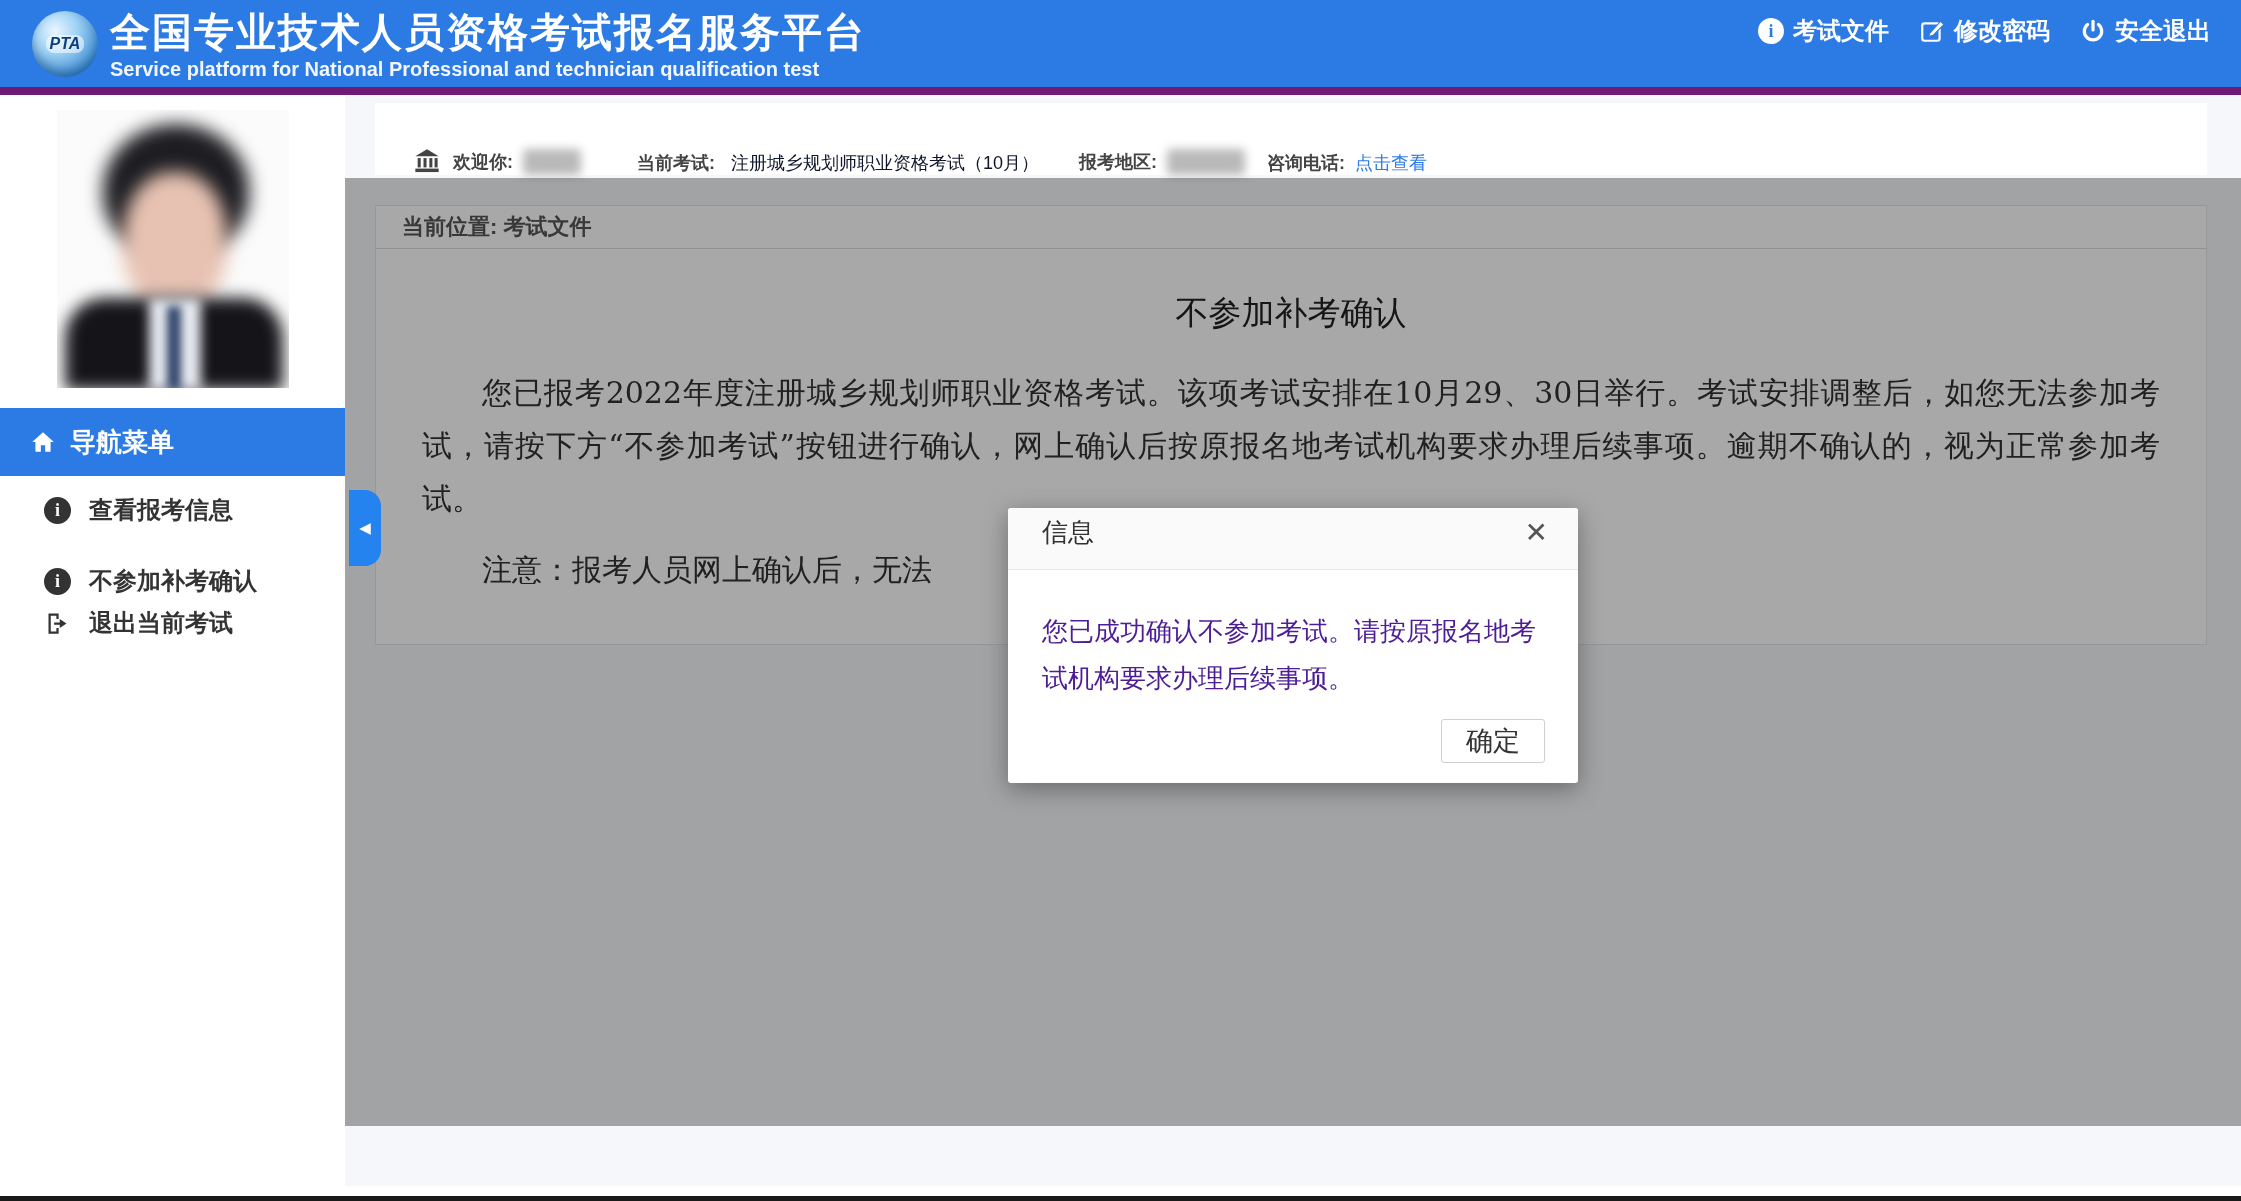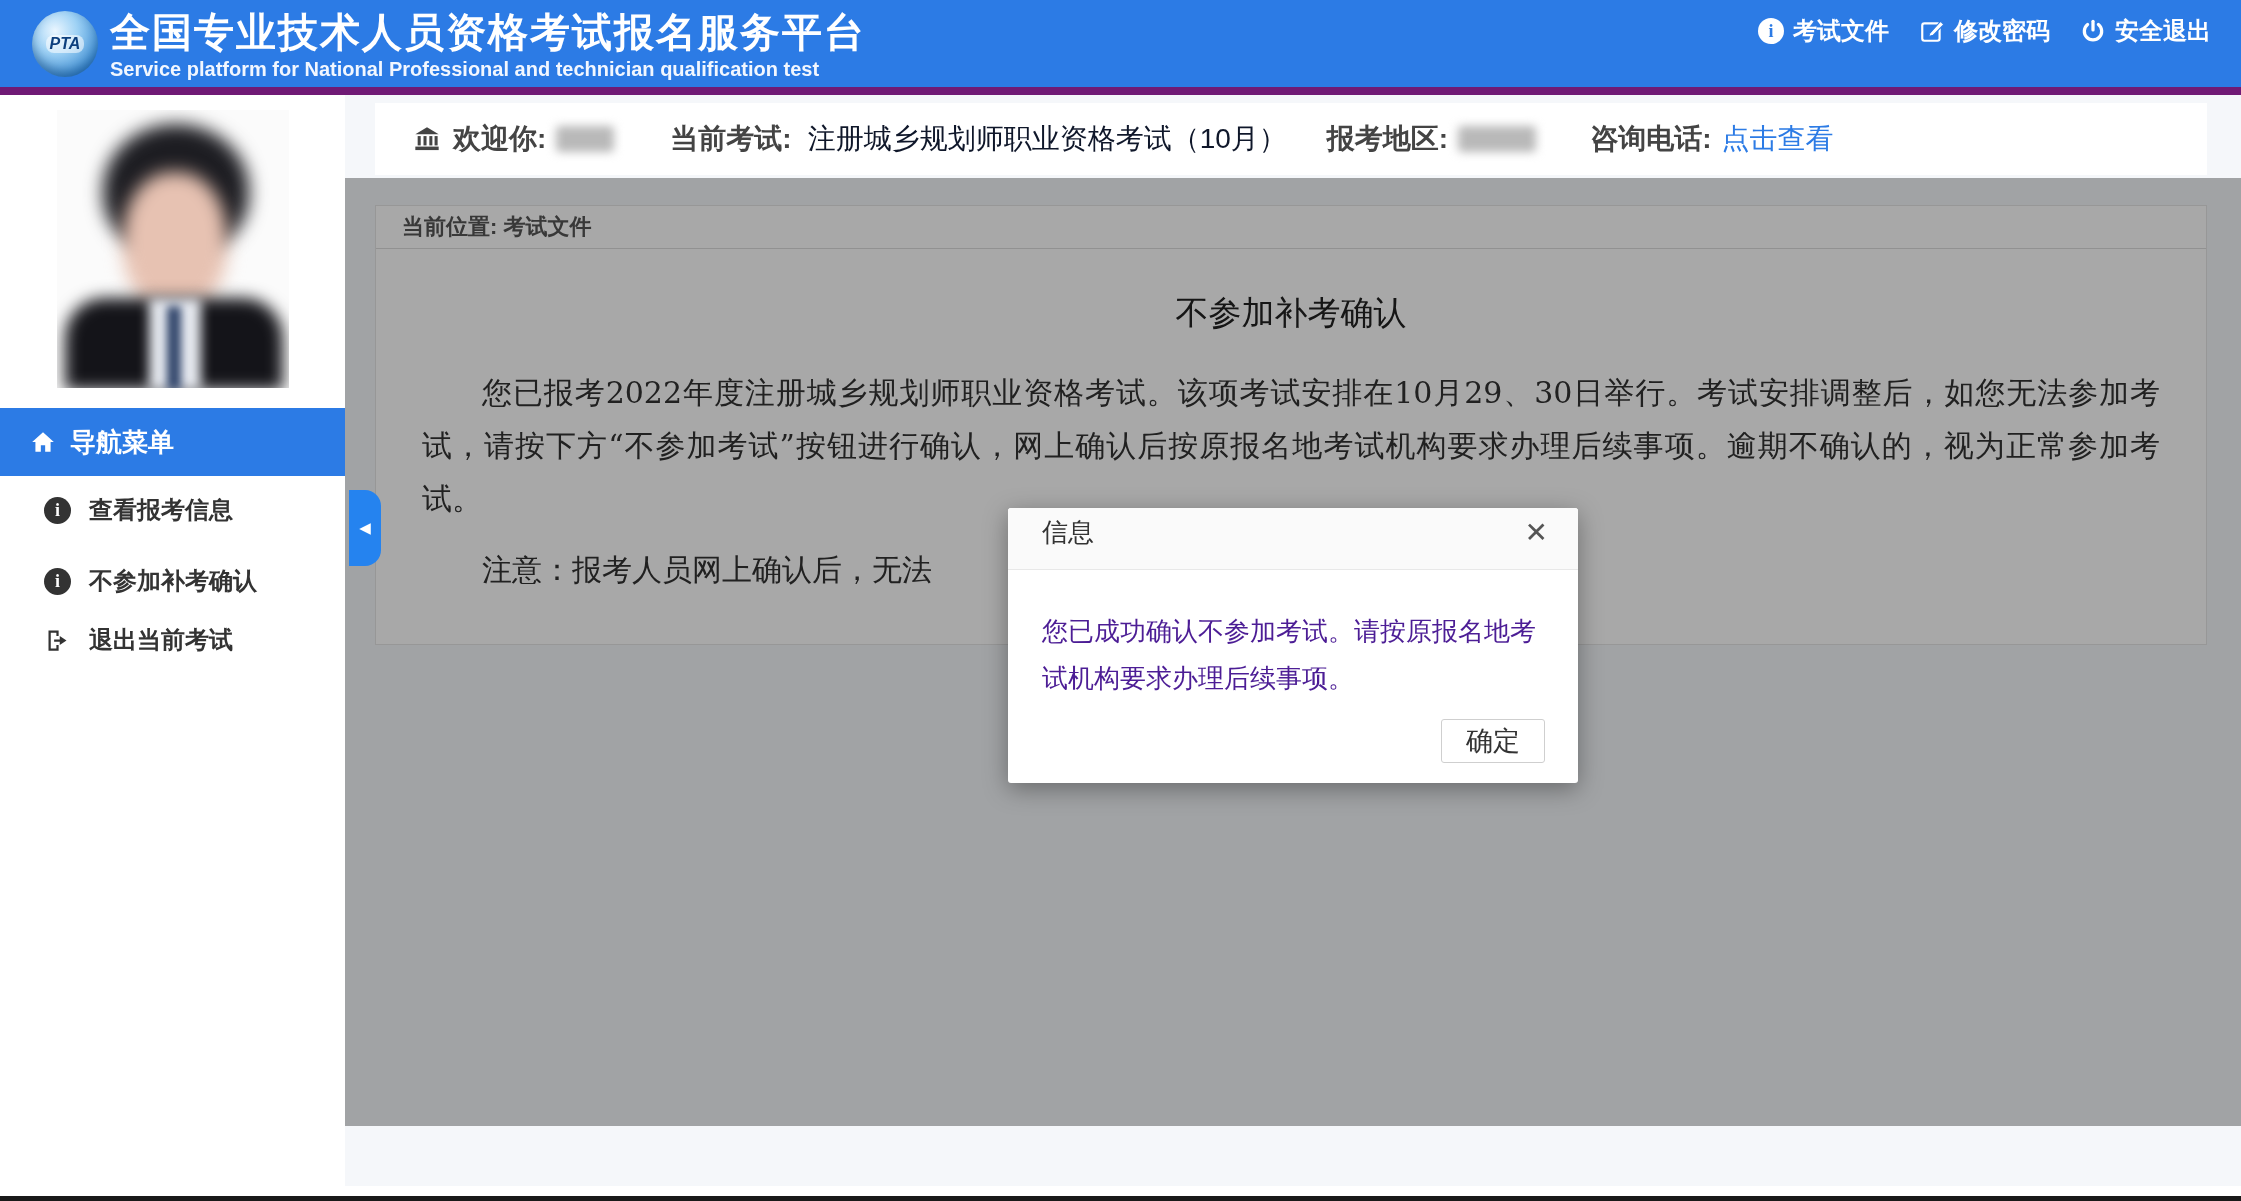--- a/index.html
+++ b/index.html
@@ -61,49 +61,49 @@
   .nav-header {
     position:absolute; left:0; top:313px; width:345px; height:68px;
     background:#2c7be5; color:#fff; display:flex; align-items:center;
     padding-left:30px; gap:14px; font-size:26px; font-weight:bold; cursor:pointer;
   }
   .menu-item {
     position:absolute; left:0; width:345px; height:70px;
     display:flex; align-items:center; padding-left:44px; gap:18px;
     font-size:24px; font-weight:bold; color:#333; cursor:pointer;
   }
-  .mi-0 { top:380px; } .mi-1 { top:451px; } .mi-2 { top:510px; }
+  .mi-0 { top:380px; } .mi-1 { top:451px; } .mi-2 { top:493px; }
   .dcirc {
     width:27px; height:27px; border-radius:50%; background:#333; color:#fff;
     font-size:18px; font-weight:bold; font-family:"Liberation Serif", serif;
     display:flex; align-items:center; justify-content:center; flex:none;
   }
 
   .collapse-tab {
     position:absolute; left:349px; top:490px; width:32px; height:76px;
     background:#2583ef; border-radius:0 16px 16px 0;
     display:flex; align-items:center; justify-content:center;
     color:#fff; font-size:15px; cursor:pointer; z-index:6;
   }
 
   
   .main-bg { position:absolute; left:345px; top:95px; width:1896px; height:1091px; background:#f5f7fa; z-index:1; }
 
   .welcome-bar {
     position:absolute; left:375px; top:103px; width:1832px; height:72px;
     background:#fff; z-index:2;
-    display:flex; align-items:center; padding-left:38px;
-    font-size:28px; color:#444;
+    display:flex; align-items:flex-end; padding-left:38px;
+    font-size:18px; color:#444;
   }
   .welcome-bar .seg { display:flex; align-items:center; }
   .wlabel { color:#444; font-weight:bold; }
   .wvalue { color:#0f172a; margin-left:16px; }
   .blurbox { height:26px; border-radius:4px; background:#b9b9b9; filter:blur(5px); margin-left:10px; }
   .blur-name { width:58px; } .blur-region { width:78px; }
-  .wgap1 { margin-left:56px; } .wgap2 { margin-left:40px; } .wgap3 { margin-left:54px; }
+  .wgap1 { margin-left:56px; } .wgap2 { margin-left:40px; } .wgap3 { margin-left:22px; }
   .wlink { color:#2c7be5; margin-left:10px; cursor:pointer; }
   .bank-svg { width:28px; height:28px; margin-right:12px; }
 
   .panel {
     position:absolute; left:375px; top:205px; width:1832px; height:440px;
     background:#fff; border:1px solid #e6e6e6; z-index:2;
   }
   .breadcrumb {
     height:43px; border-bottom:1px solid #dcdcdc;
     display:flex; align-items:center; padding-left:26px;

